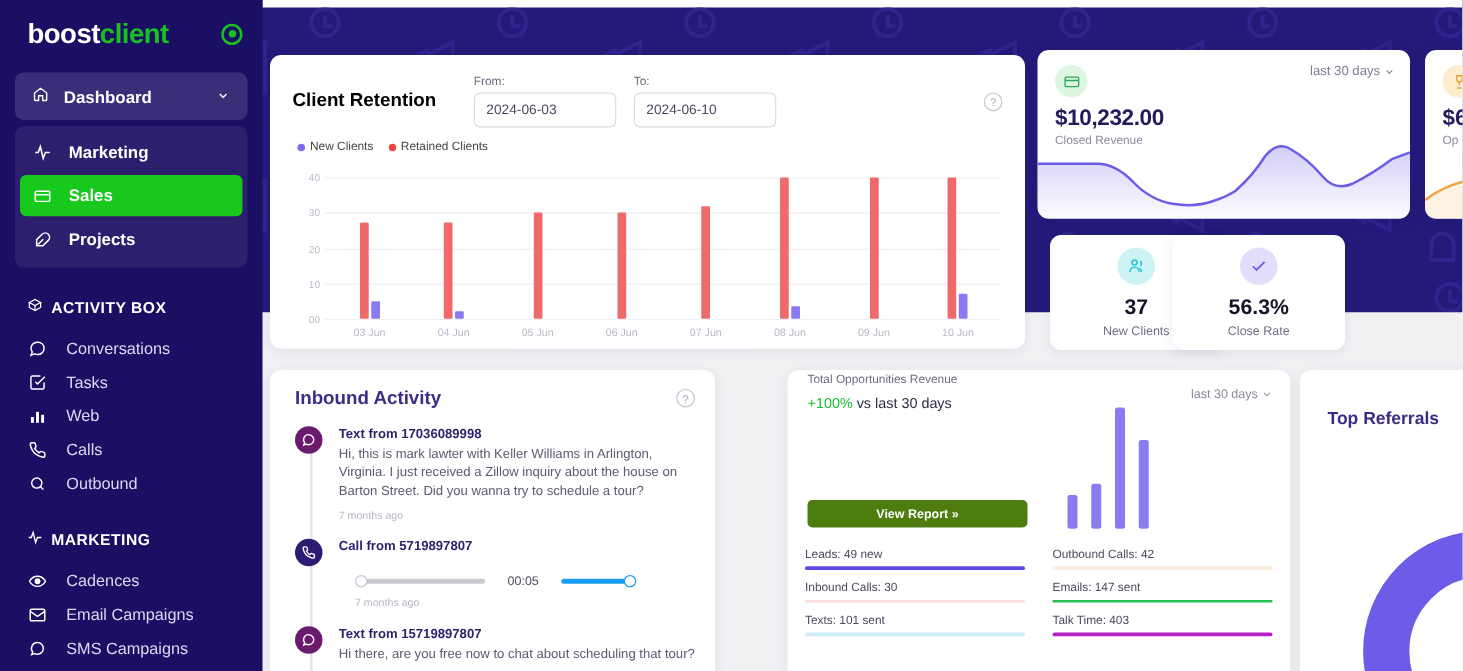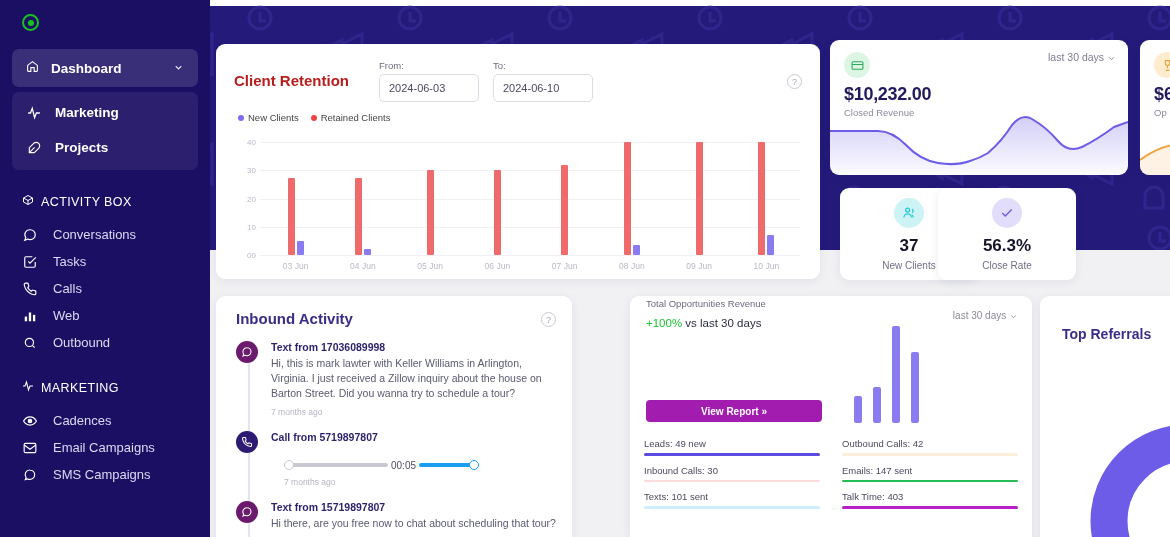--- a/index.html
+++ b/index.html
@@ -60,44 +60,44 @@
   .nav-item {
     display: flex; align-items: center; gap: 13px;
     padding: 9px 10px; border-radius: 5px; margin-bottom: 2px;
     color: #ffffff; font-size: 13.5px; font-weight: 700;
   }
   .nav-item.active { background: #17c81d; }
   .nav-item .ico { width: 16px; display: flex; justify-content: center; }
 
   .section-head {
     display: flex; align-items: center; gap: 7px;
-    color: #ffffff; font-size: 12.5px; font-weight: 400; letter-spacing: .4px;
+    color: #ffffff; font-size: 12.5px; font-weight: 700; letter-spacing: .4px;
     padding: 0 0 0 22px; margin-top: 24px; margin-bottom: 12px;
   }
   .side-link {
     display: flex; align-items: center; gap: 15px;
     padding: 6px 0 6px 22px; color: #dcd9f2; font-size: 13px;
     position: relative;
   }
   .side-link .ico { width: 16px; display: flex; justify-content: center; color: #ffffff; }
 
   
   .card { background: #fff; border-radius: 9px; box-shadow: 0 2px 10px rgba(30,20,90,.08); }
 
   
   .retention {
     position: absolute; left: 216px; top: 44px; width: 604px; height: 235px;
     z-index: 20; overflow: hidden;
   }
   .ret-head { display: flex; align-items: flex-start; padding: 16px 18px 0 18px; }
-  .ret-title { font-size: 15px; font-weight: 700; color: #b91c1c; margin-top: 12px; }
+  .ret-title { font-size: 15px; font-weight: 700; color: #000000; margin-top: 12px; }
   .date-group { display: flex; gap: 14px; margin-left: 30px; }
   .date-field label { display: block; font-size: 9.5px; color: #6b6b80; margin-bottom: 3px; }
   .date-field input {
-    width: 100px; padding: 7px 9px; font-size: 11px; color: #4a4a60;
+    width: 114px; padding: 7px 9px; font-size: 11px; color: #4a4a60;
     border: 1px solid #dcdce6; border-radius: 5px; font-family: inherit; background: #fff;
   }
   .help-ico {
     margin-left: auto; margin-top: 14px;
     width: 15px; height: 15px; border-radius: 50%; border: 1px solid #c9c9d6;
     color: #a5a5b8; font-size: 9px; display:flex; align-items:center; justify-content:center;
   }
   .legend { display: flex; gap: 12px; padding: 10px 0 0 22px; }
   .legend span { font-size: 9.5px; color: #444; display: flex; align-items: center; gap: 4px; }
   .legend i { width: 6px; height: 6px; border-radius: 50%; display: block; }
@@ -146,57 +146,57 @@
   }
   .stat-ico { width: 30px; height: 30px; border-radius: 50%; display: flex; align-items: center; justify-content: center; }
   .stat-val { font-size: 17px; font-weight: 700; color: #141428; margin-top: 8px; }
   .stat-lbl { font-size: 10px; color: #6f6f86; margin-top: 4px; }
 
   
   .inbound {
     position: absolute; left: 216px; top: 296px; width: 356px; height: 250px;
     z-index: 20; overflow: hidden;
   }
-  .inb-head { display: flex; align-items: flex-end; padding: 14px 16px 0 20px; }
+  .inb-head { display: flex; align-items: center; padding: 14px 16px 0 20px; }
   .inb-title { font-size: 15px; font-weight: 700; color: #3b2d87; }
   .feed { position: relative; padding: 14px 14px 0 20px; }
   .feed::before {
     content: ""; position: absolute; left: 32px; top: 34px; bottom: -10px;
     width: 1.5px; background: #e4e4ee;
   }
   .feed-item { display: flex; gap: 13px; margin-bottom: 14px; position: relative; }
   .feed-ico {
     width: 22px; height: 22px; border-radius: 50%; flex: 0 0 22px;
     display: flex; align-items: center; justify-content: center; z-index: 2;
   }
   .feed-ico.sms { background: #6b1a6e; }
   .feed-ico.call { background: #2c1a73; }
   .feed-body { flex: 1; min-width: 0; }
   .feed-title { font-size: 10.5px; font-weight: 700; color: #2d1f6b; margin-bottom: 3px; }
   .feed-text { font-size: 10.5px; color: #5a5a72; line-height: 1.45; }
   .feed-time { font-size: 8.5px; color: #b5b5c4; margin-top: 5px; }
-  .audio { display: flex; align-items: center; gap: 3px; margin: 7px 0 0 48px; }
+  .audio { display: flex; align-items: center; gap: 18px; margin: 7px 0 0 48px; }
   .track { position: relative; width: 104px; height: 4px; background: #c9c9d4; border-radius: 3px; }
   .knob { position: absolute; top: -3px; width: 10px; height: 10px; border-radius: 50%; background: #fff; border: 1px solid #c9c9d4; }
   .aud-time { font-size: 10px; color: #4b4b60; }
   .vol { position: relative; width: 56px; height: 4px; background: #1b9ef2; border-radius: 3px; }
 
   
   .opps {
     position: absolute; left: 630px; top: 296px; width: 402px; height: 250px;
     z-index: 20; overflow: hidden;
   }
   .opp-pill { position: absolute; right: 14px; top: 14px; font-size: 10px; color: #8b8b9e; }
   .opp-amt { font-size: 19px; font-weight: 700; color: #19c12c; margin: 16px 0 0 16px; letter-spacing: -.3px; }
   .opp-sub { font-size: 9.5px; color: #6b6b80; margin: 2px 0 0 16px; }
   .opp-delta { font-size: 11.5px; color: #2b2b44; margin: 8px 0 0 16px; }
   .opp-delta b { color: #19c12c; font-weight: 400; }
   .view-btn {
     position: absolute; left: 16px; top: 104px; width: 176px; height: 22px;
-    background: #a21caf; color: #fff; border: none; border-radius: 4px;
+    background: #4d7c0f; color: #fff; border: none; border-radius: 4px;
     font-size: 10px; font-weight: 700; font-family: inherit; cursor: pointer;
   }
   .opp-bars { position: absolute; left: 224px; top: 22px; width: 80px; height: 105px; display: flex; align-items: flex-end; gap: 11px; }
   .opp-bars i { width: 8px; background: #8a7bf0; border-radius: 2px; display: block; }
   .metrics { position: absolute; left: 14px; right: 14px; top: 142px; display: flex; gap: 22px; }
   .metric-col { flex: 1; }
   .metric { margin-bottom: 9px; }
   .metric-lbl { font-size: 9.5px; color: #4b4b60; margin-bottom: 4px; }
   .metric-bar { height: 2.5px; border-radius: 2px; }
 
@@ -228,20 +228,23 @@
         </pattern>
       </defs>
       <rect width="1170" height="250" fill="url(#mg)"></rect>
     </svg>
   </div>
   <div class="bg-lower"></div>
 </div>
 
 <aside class="sidebar">
   <div class="brand">
+    <div class="brand-text">
+      <span class="b1">boost</span><span class="b2">client</span>
+    </div>
     <div class="brand-dot">
         <i></i>
       </div>
   </div>
 
   <div class="nav-card">
     <div class="nav-top">
       <span class="ico">
         <svg width="13" height="13" viewBox="0 0 24 24" fill="none" stroke="#fff" stroke-width="2">
             <path d="M3 10l9-7 9 7v10a1 1 0 0 1-1 1h-5v-7H9v7H4a1 1 0 0 1-1-1z"></path>
@@ -257,20 +260,29 @@
   </div>
 
   <div class="nav-sub">
     <div class="nav-item">
       <span class="ico">
         <svg width="14" height="14" viewBox="0 0 24 24" fill="none" stroke="#fff" stroke-width="2.2">
             <path d="M2 12h4l3-8 4 16 3-8h6"></path>
           </svg>
       </span>
       <span>Marketing</span>
+    </div>
+    <div class="nav-item active">
+      <span class="ico">
+        <svg width="14" height="14" viewBox="0 0 24 24" fill="none" stroke="#fff" stroke-width="2">
+            <rect x="2" y="5" width="20" height="14" rx="2"></rect>
+            <path d="M2 10h20"></path>
+          </svg>
+      </span>
+      <span>Sales</span>
     </div>
     <div class="nav-item">
       <span class="ico">
         <svg width="14" height="14" viewBox="0 0 24 24" fill="none" stroke="#fff" stroke-width="2">
             <path d="M20 4a6 6 0 0 0-8.5 0L4 11.5V20h8.5L20 12.5A6 6 0 0 0 20 4z"></path>
             <path d="M4 20L13 11"></path>
           </svg>
       </span>
       <span>Projects</span>
     </div>
@@ -299,35 +311,35 @@
     <span class="ico">
       <svg width="14" height="14" viewBox="0 0 24 24" fill="none" stroke="#fff" stroke-width="2">
           <path d="M9 11l3 3L22 4"></path>
           <path d="M21 12v7a2 2 0 0 1-2 2H5a2 2 0 0 1-2-2V5a2 2 0 0 1 2-2h11"></path>
         </svg>
     </span>
     <span>Tasks</span>
   </div>
   <div class="side-link">
     <span class="ico">
-      <svg width="14" height="14" viewBox="0 0 24 24" fill="none" stroke="#fff" stroke-width="2">
-          <path d="M22 16.9v3a2 2 0 0 1-2.2 2 19.8 19.8 0 0 1-8.6-3.1 19.5 19.5 0 0 1-6-6A19.8 19.8 0 0 1 2.1 4.2 2 2 0 0 1 4.1 2h3a2 2 0 0 1 2 1.7c.1 1 .4 1.9.7 2.8a2 2 0 0 1-.5 2.1L8.1 9.9a16 16 0 0 0 6 6l1.3-1.3a2 2 0 0 1 2.1-.4c.9.3 1.8.6 2.8.7a2 2 0 0 1 1.7 2z"></path>
-        </svg>
-    </span>
-    <span>Calls</span>
-  </div>
-  <div class="side-link">
-    <span class="ico">
       <svg width="14" height="14" viewBox="0 0 24 24" fill="#fff">
           <rect x="3" y="13" width="4" height="8"></rect>
           <rect x="10" y="6" width="4" height="15"></rect>
           <rect x="17" y="10" width="4" height="11"></rect>
         </svg>
     </span>
     <span>Web</span>
+  </div>
+  <div class="side-link">
+    <span class="ico">
+      <svg width="14" height="14" viewBox="0 0 24 24" fill="none" stroke="#fff" stroke-width="2">
+          <path d="M22 16.9v3a2 2 0 0 1-2.2 2 19.8 19.8 0 0 1-8.6-3.1 19.5 19.5 0 0 1-6-6A19.8 19.8 0 0 1 2.1 4.2 2 2 0 0 1 4.1 2h3a2 2 0 0 1 2 1.7c.1 1 .4 1.9.7 2.8a2 2 0 0 1-.5 2.1L8.1 9.9a16 16 0 0 0 6 6l1.3-1.3a2 2 0 0 1 2.1-.4c.9.3 1.8.6 2.8.7a2 2 0 0 1 1.7 2z"></path>
+        </svg>
+    </span>
+    <span>Calls</span>
   </div>
   <div class="side-link">
     <span class="ico">
       <svg width="14" height="14" viewBox="0 0 24 24" fill="none" stroke="#fff" stroke-width="2">
           <circle cx="11" cy="11" r="7"></circle>
           <path d="M20 20l-4-4"></path>
         </svg>
     </span>
     <span>Outbound</span>
   </div>

